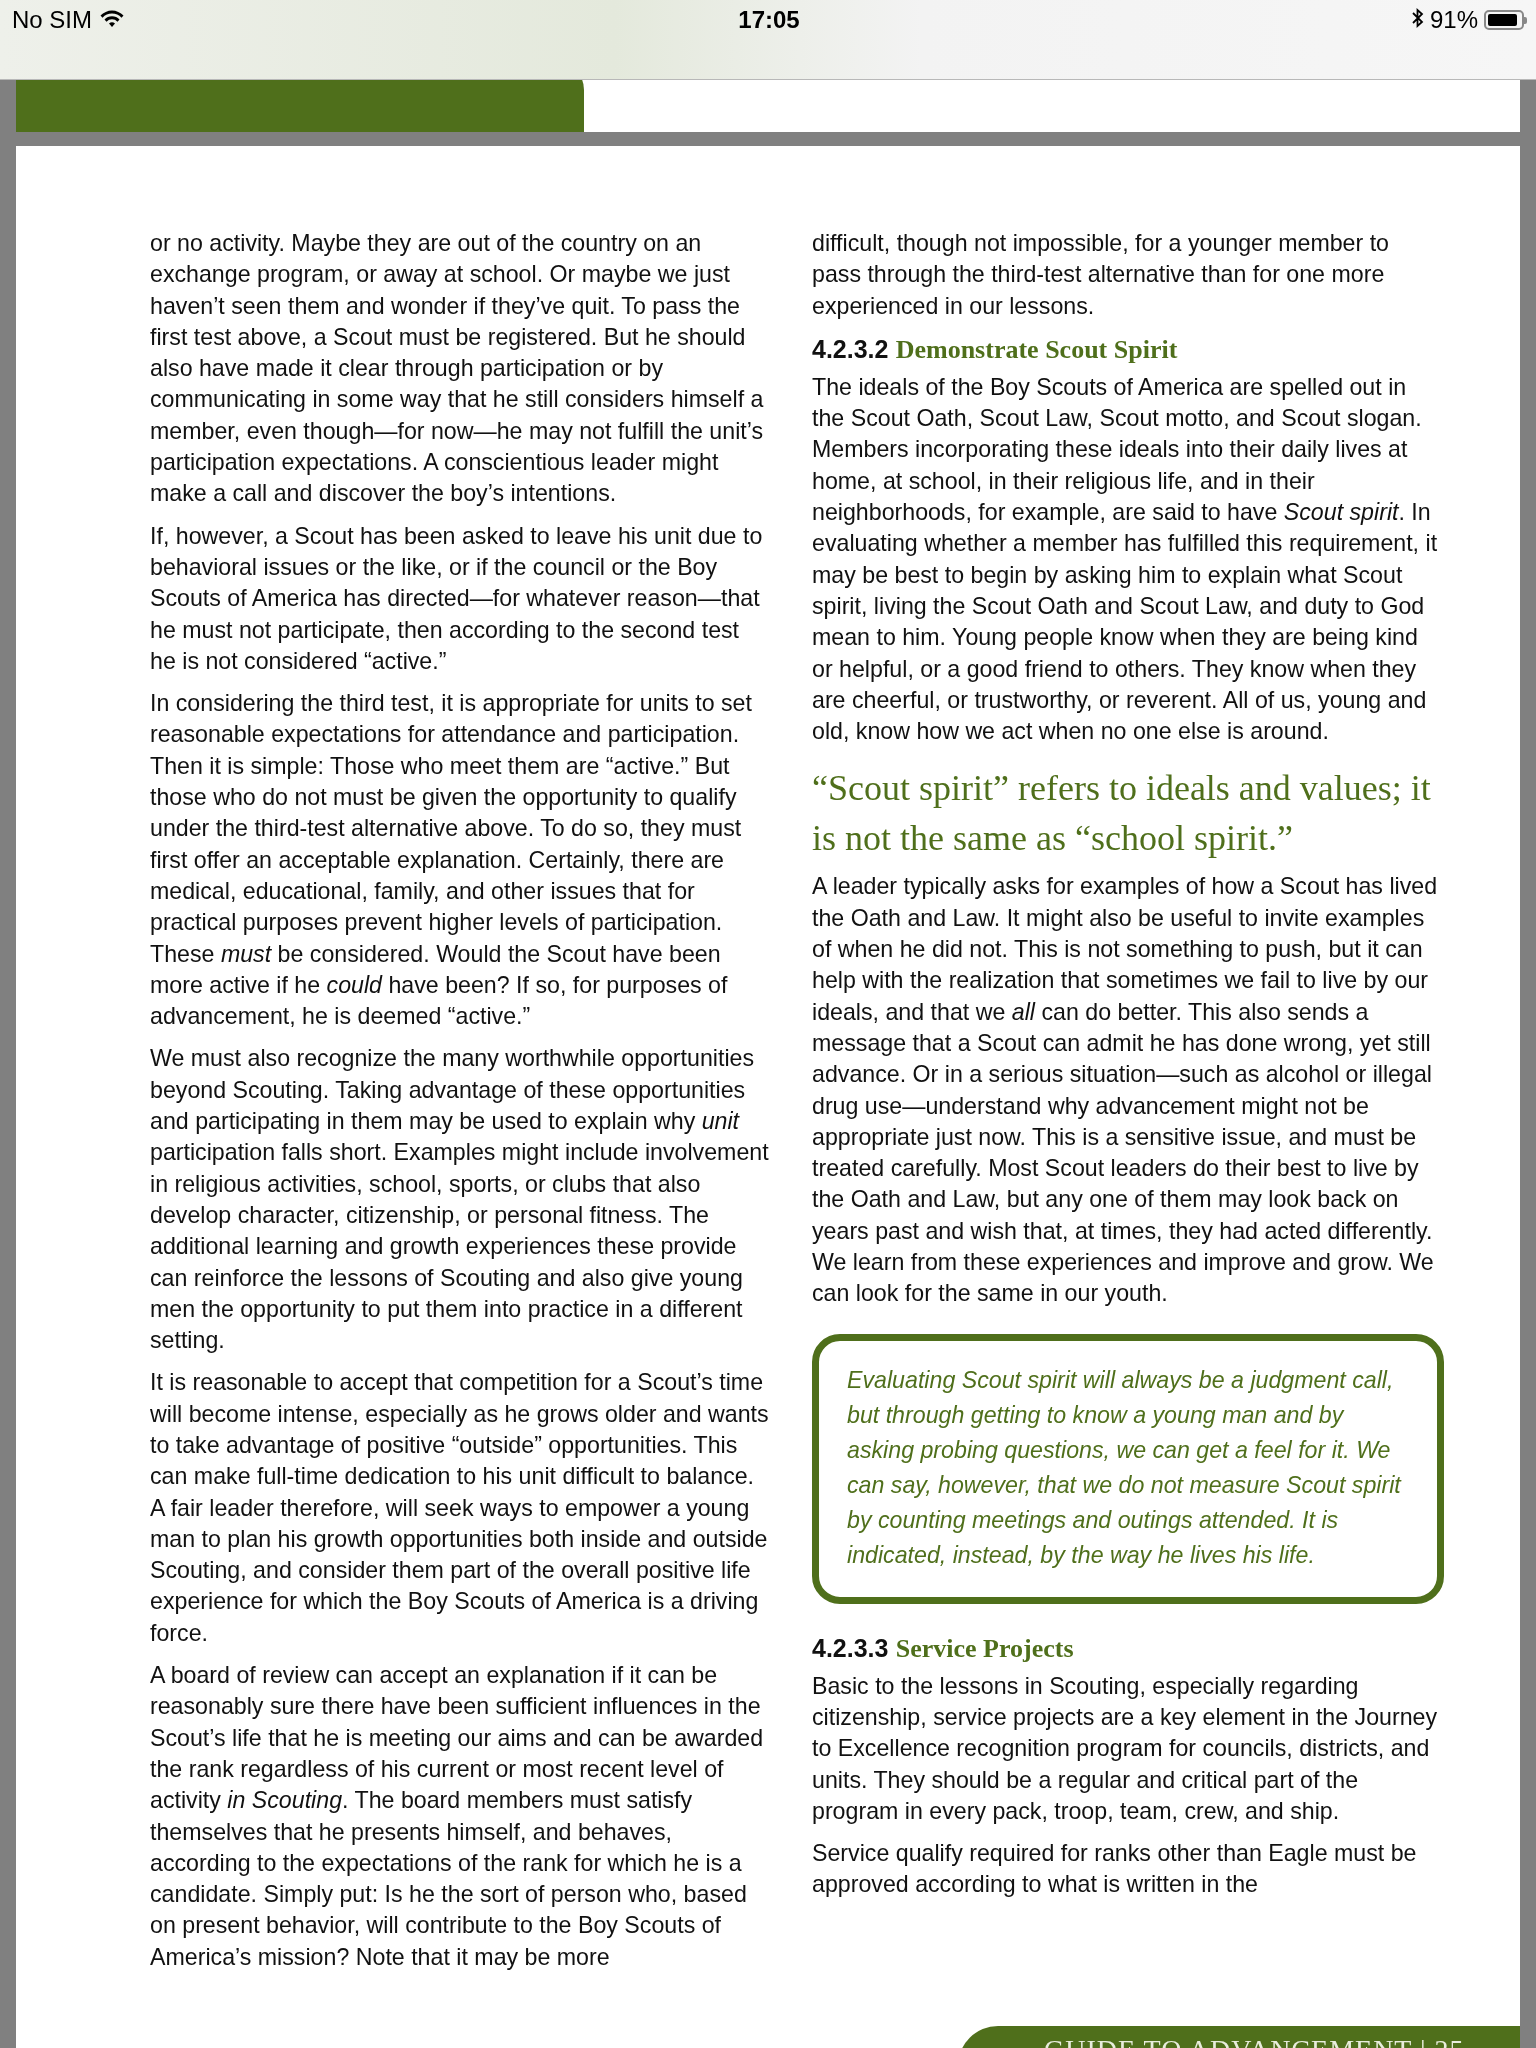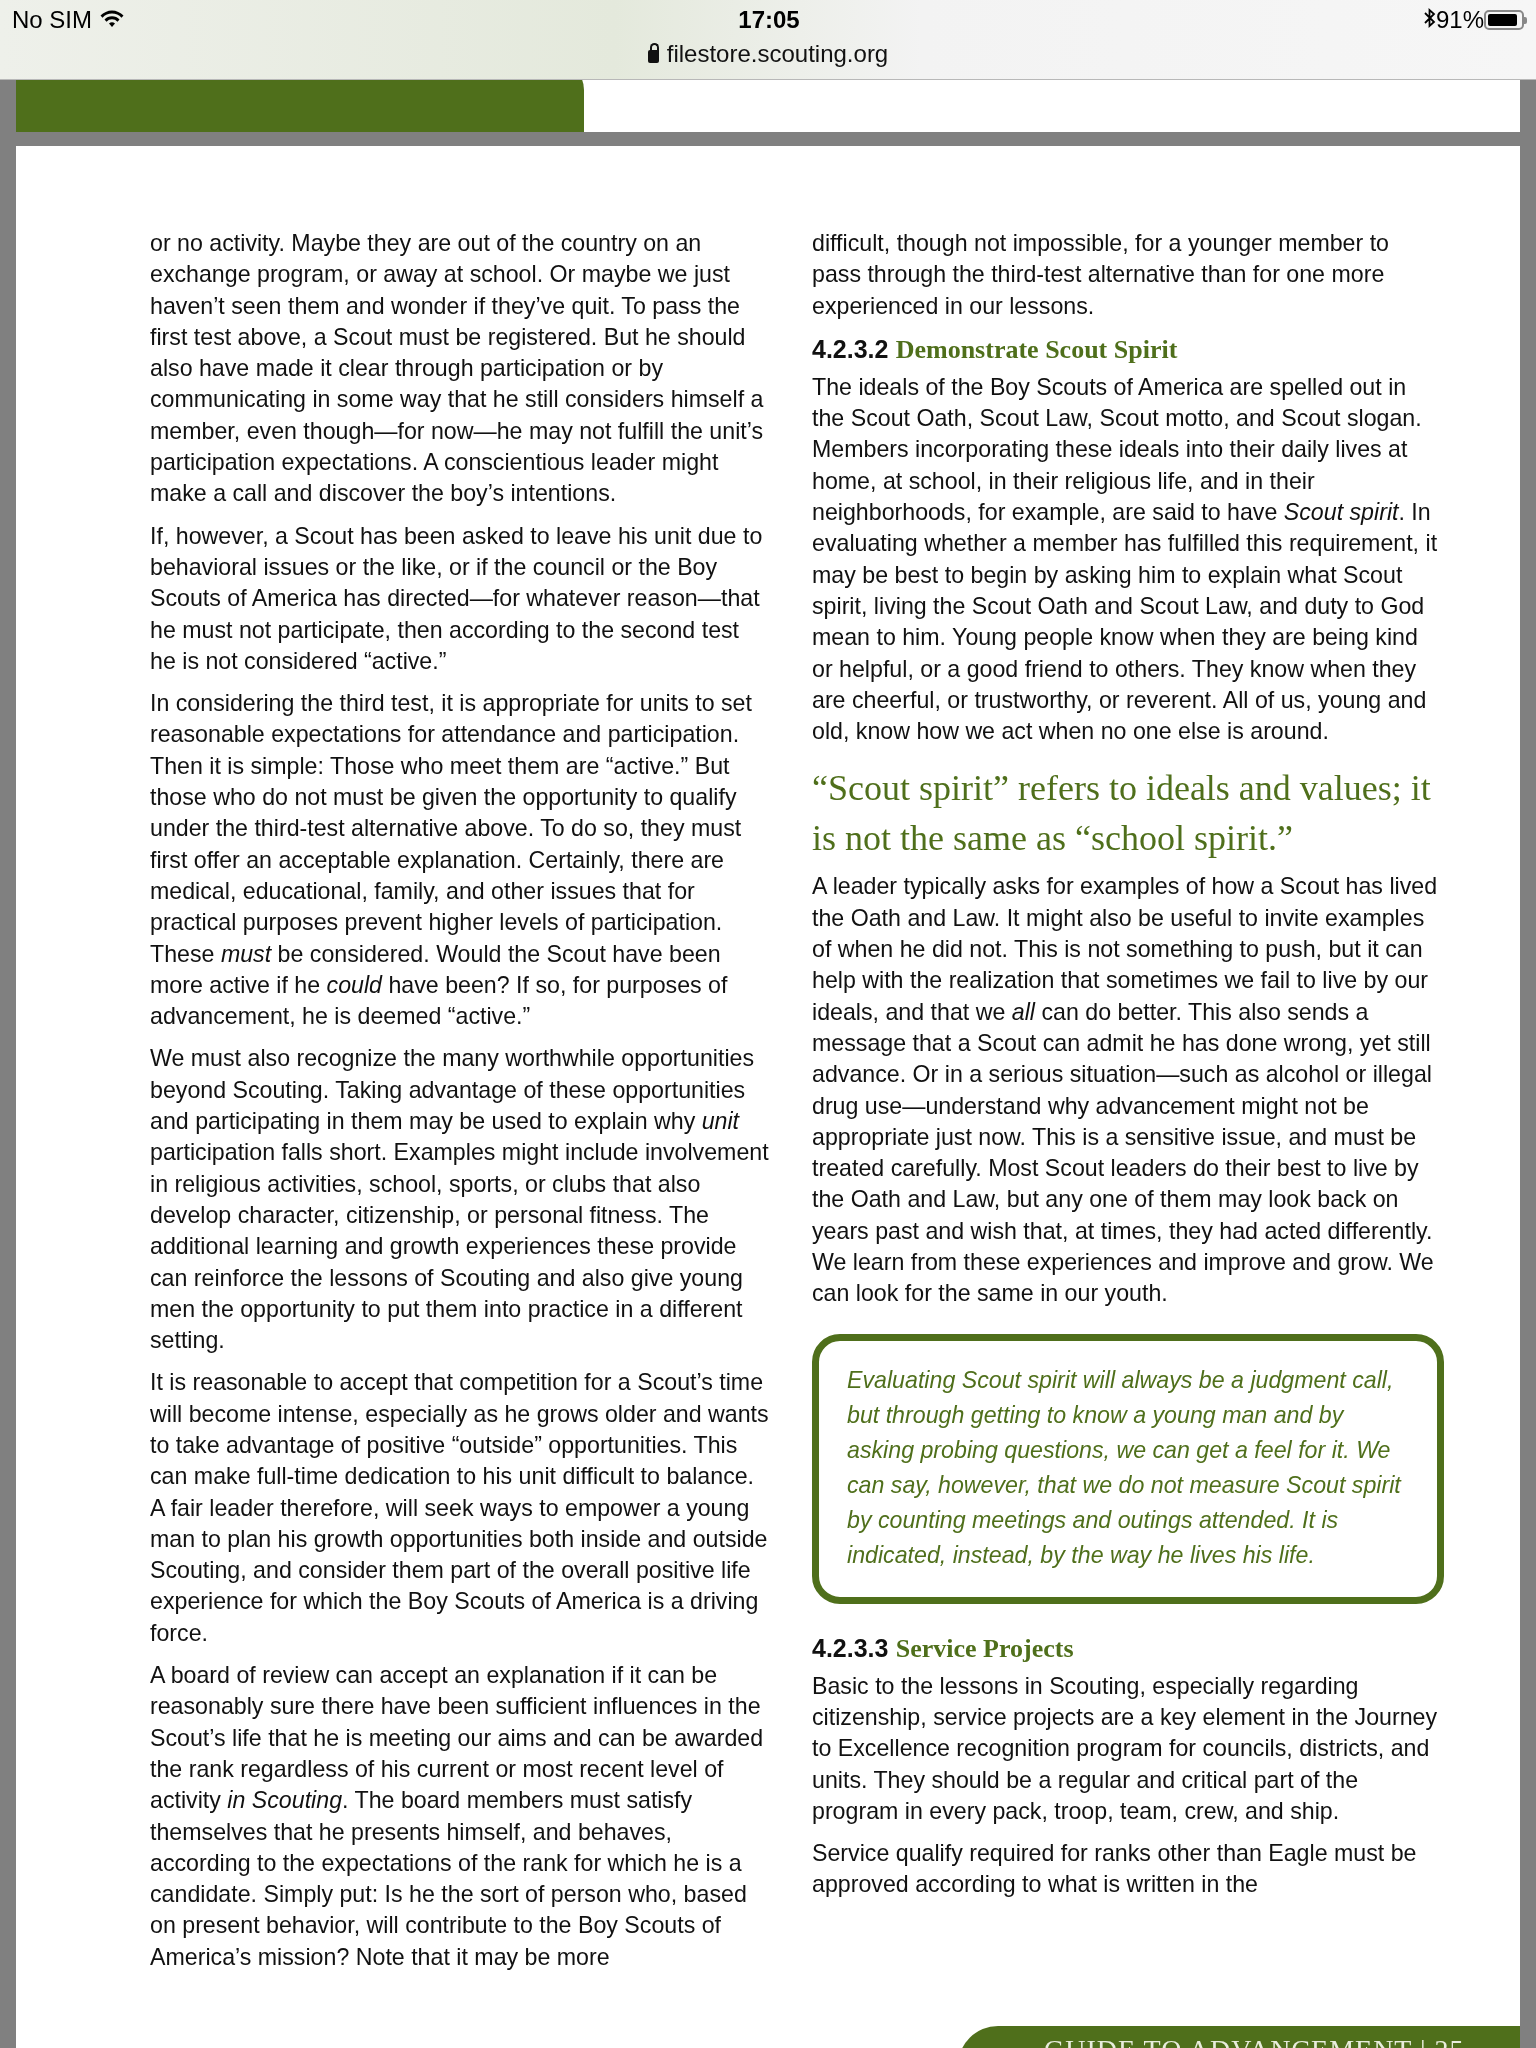--- a/index.html
+++ b/index.html
@@ -8,21 +8,21 @@
     background: #808080;
     font-family: "Liberation Sans", sans-serif;
   }
   .status-bar {
     position: absolute; left: 0; top: 0; width: 1536px; height: 79px;
     background: linear-gradient(90deg, #eef0ea 0%, #e4e9dc 40%, #f3f3f3 60%, #f6f6f6 100%);
     border-bottom: 1px solid #b8b8b8; z-index: 10;
   }
   .sb-left { position: absolute; left: 12px; top: 6px; font-size: 24px; color: #000; display: flex; gap: 8px; }
   .sb-time { position: absolute; left: 2px; right: 0; top: 6px; text-align: center; font-size: 24px; font-weight: bold; color: #000; }
-  .sb-right { position: absolute; right: 12px; top: 6px; font-size: 24px; color: #000; display: flex; align-items: center; }
+  .sb-right { position: absolute; right: 12px; top: 6px; font-size: 24px; color: #000; display: flex; align-items: center; gap: 6px; }
   .battery { width: 40px; height: 20px; border: 2px solid #888; border-radius: 5px; padding: 2px; box-sizing: border-box; position: relative; }
   .battery-fill { height: 100%; background: #000; border-radius: 2px; }
   .battery:after { content: ""; position: absolute; right: -5px; top: 5px; width: 3px; height: 7px; background: #888; border-radius: 0 2px 2px 0; }
   .url-bar { position: absolute; left: 0; right: 0; top: 40px; text-align: center; font-size: 24px; color: #111; }
   .lock { display: inline-block; width: 11px; height: 13px; background: #111; border-radius: 2px; position: relative; margin-right: 8px; vertical-align: -1px; }
   .lock:before { content: ""; position: absolute; left: 2px; top: -7px; width: 5px; height: 7px; border: 2px solid #111; border-bottom: none; border-radius: 5px 5px 0 0; }
 
   .prev-page { position: absolute; left: 16px; top: 60px; width: 1504px; height: 72px; background: #fff; }
   .prev-tab { position: absolute; left: 0; top: 0; width: 568px; height: 72px; background: #4f6f1b; border-radius: 0 0 0 0; border-top-right-radius: 30px; }
   .prev-tab-text { position: absolute; left: 70px; top: -14px; color: #e8eddc; font-family: "Liberation Serif", serif; font-size: 28px; letter-spacing: 1px; white-space: nowrap; }
@@ -63,23 +63,20 @@
     <span>
       <svg width="12" height="20" viewBox="0 0 12 20">
           <path d="M1 5l9 9-4.5 4V2L10 6 1 15" fill="none" stroke="#000" stroke-width="1.8"></path>
         </svg>
     </span>
     <span>91%</span>
     <span class="battery">
         <span class="battery-fill" style="display:block;width:91%"></span>
       </span>
   </div>
-  <div class="url-bar">
-    <span class="lock"></span><span>filestore.scouting.org</span>
-  </div>
 </div>
 
 <div class="prev-page">
   <div class="prev-tab">
     <span class="prev-tab-text">24   |   GUIDE TO ADVANCEMENT</span>
   </div>
 </div>
 
 <div class="page">
   <div class="col left">

